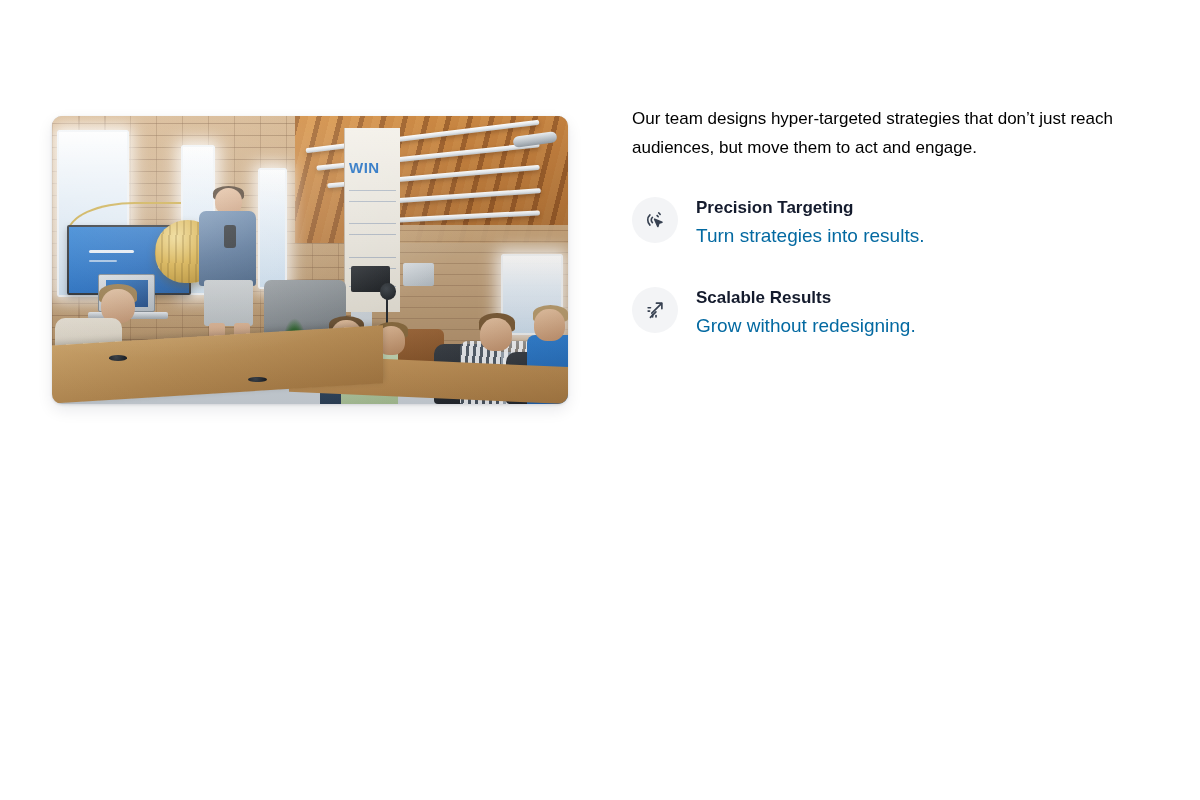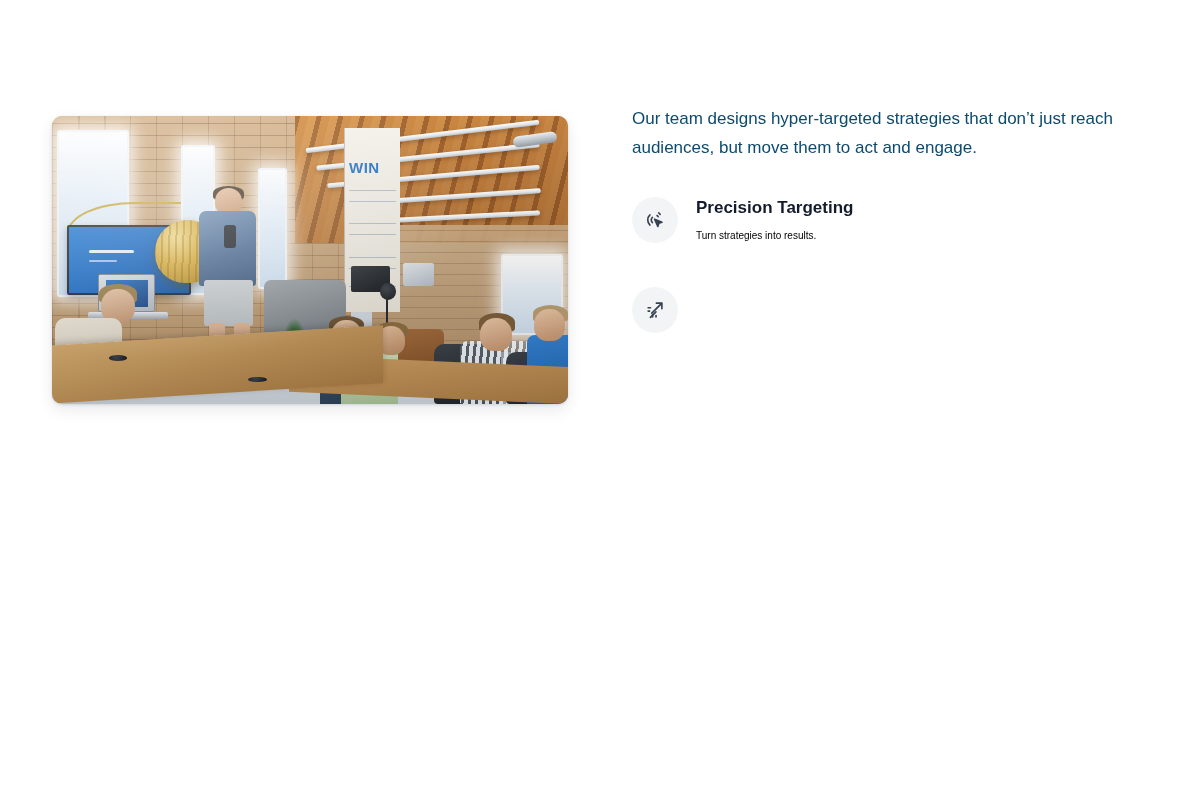--- a/index.html
+++ b/index.html
@@ -390,21 +390,21 @@
     font-weight: 700;
     line-height: 40px;
     letter-spacing: -0.4px;
     color: #141b2d;
     margin-bottom: 22px;
   }
 
   .subtitle {
     font-size: 17px;
     line-height: 29px;
-    color: #0c4a6e;
+    color: #000000;
     max-width: 516px;
     margin-bottom: 34px;
   }
 
   .features { display: flex; flex-direction: column; gap: 40px; }
 
   .feature-item {
     display: flex;
     align-items: flex-start;
     gap: 18px;
@@ -426,23 +426,23 @@
 
   .feature-title {
     font-size: 17px;
     font-weight: 700;
     line-height: 22px;
     color: #141b2d;
     margin-bottom: 7px;
   }
 
   .feature-desc {
-    font-size: 10px;
+    font-size: 19px;
     line-height: 20px;
-    color: #000000;
+    color: #0369a1;
   }
 </style>
 </head>
 <body>
 
 <div class="page">
 
   <section class="feature-section">
 
     <div class="media-col">
@@ -570,19 +570,23 @@
             <svg width="22" height="22" viewBox="0 0 24 24" fill="none" stroke="#374151" stroke-width="1.8" stroke-linecap="round" stroke-linejoin="round">
               <path d="M8.5 15.5L19 5"></path>
               <path d="M13.5 4.5H19.5V10.5"></path>
               <path d="M4.5 9.5h2.6"></path>
               <path d="M4.5 13.2h1.6"></path>
               <path d="M9.4 19.6v-2.6"></path>
               <path d="M13.1 19.6v-1.6"></path>
               <path d="M7 20l6-6"></path>
             </svg>
           </span>
+          <div class="feature-text">
+            <div class="feature-title">Scalable Results</div>
+            <div class="feature-desc">Grow without redesigning.</div>
+          </div>
         </div>
 
       </div>
     </div>
 
   </section>
 </div>
 
 </body></html>

